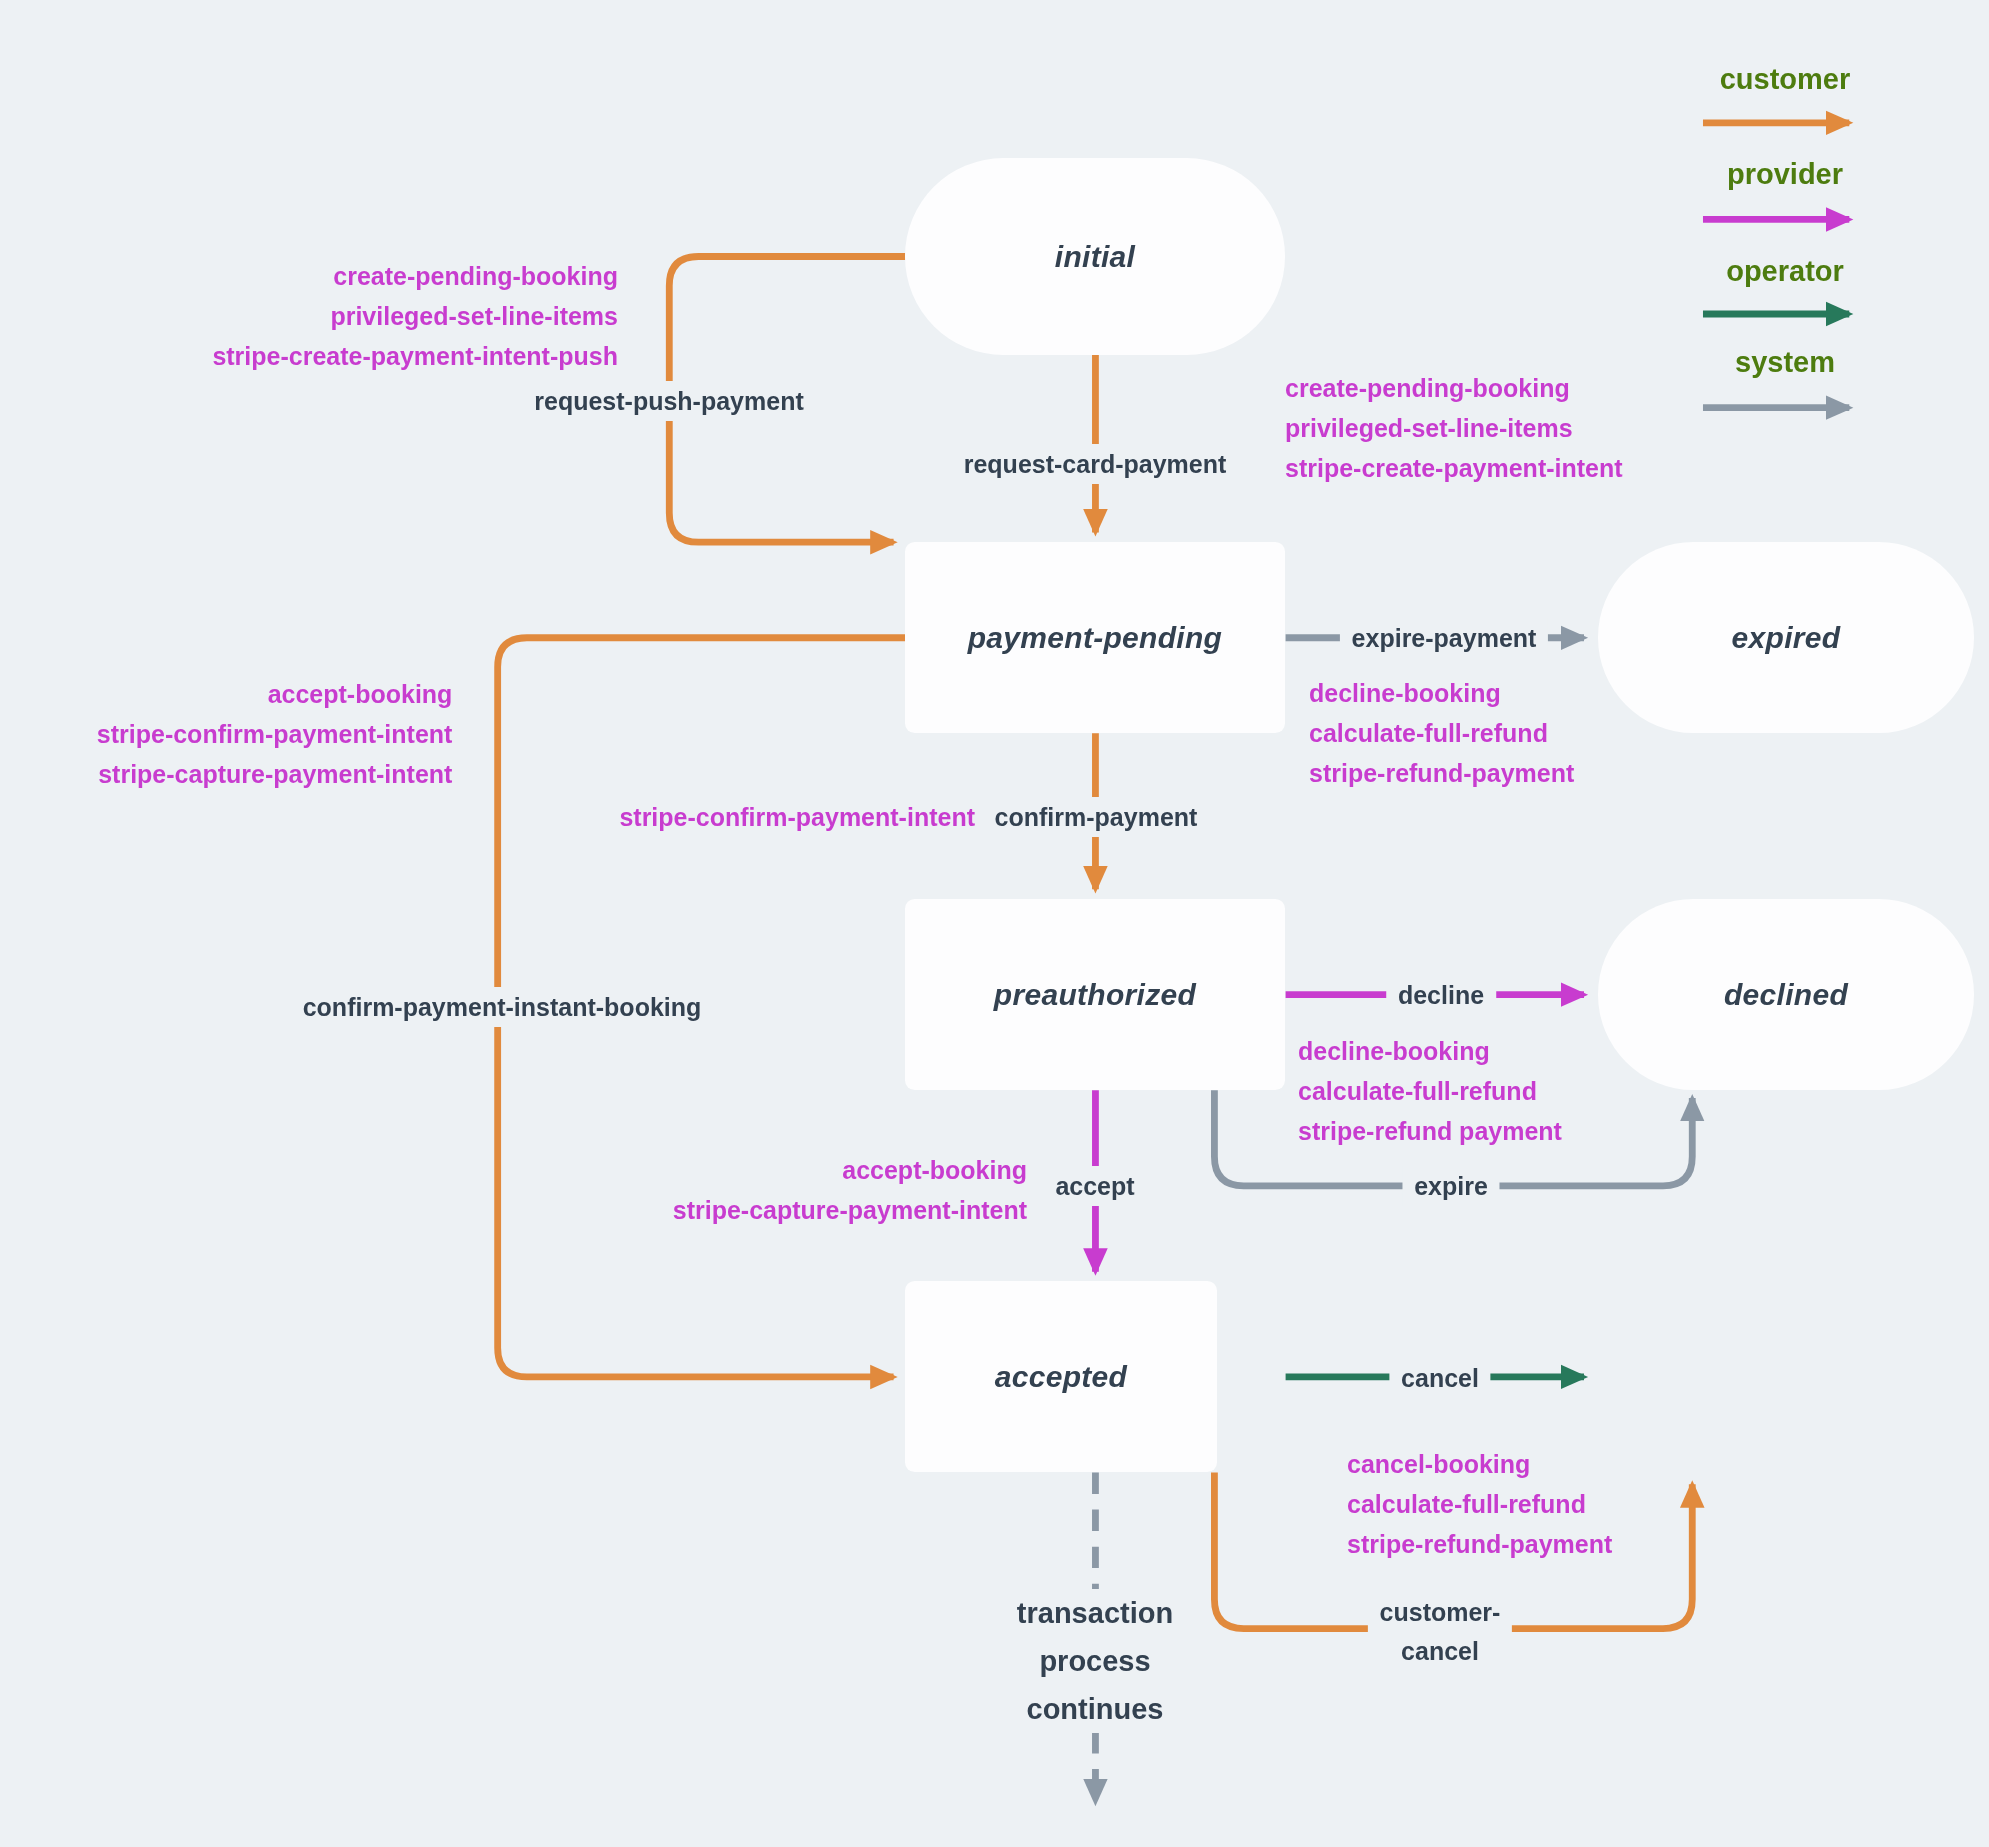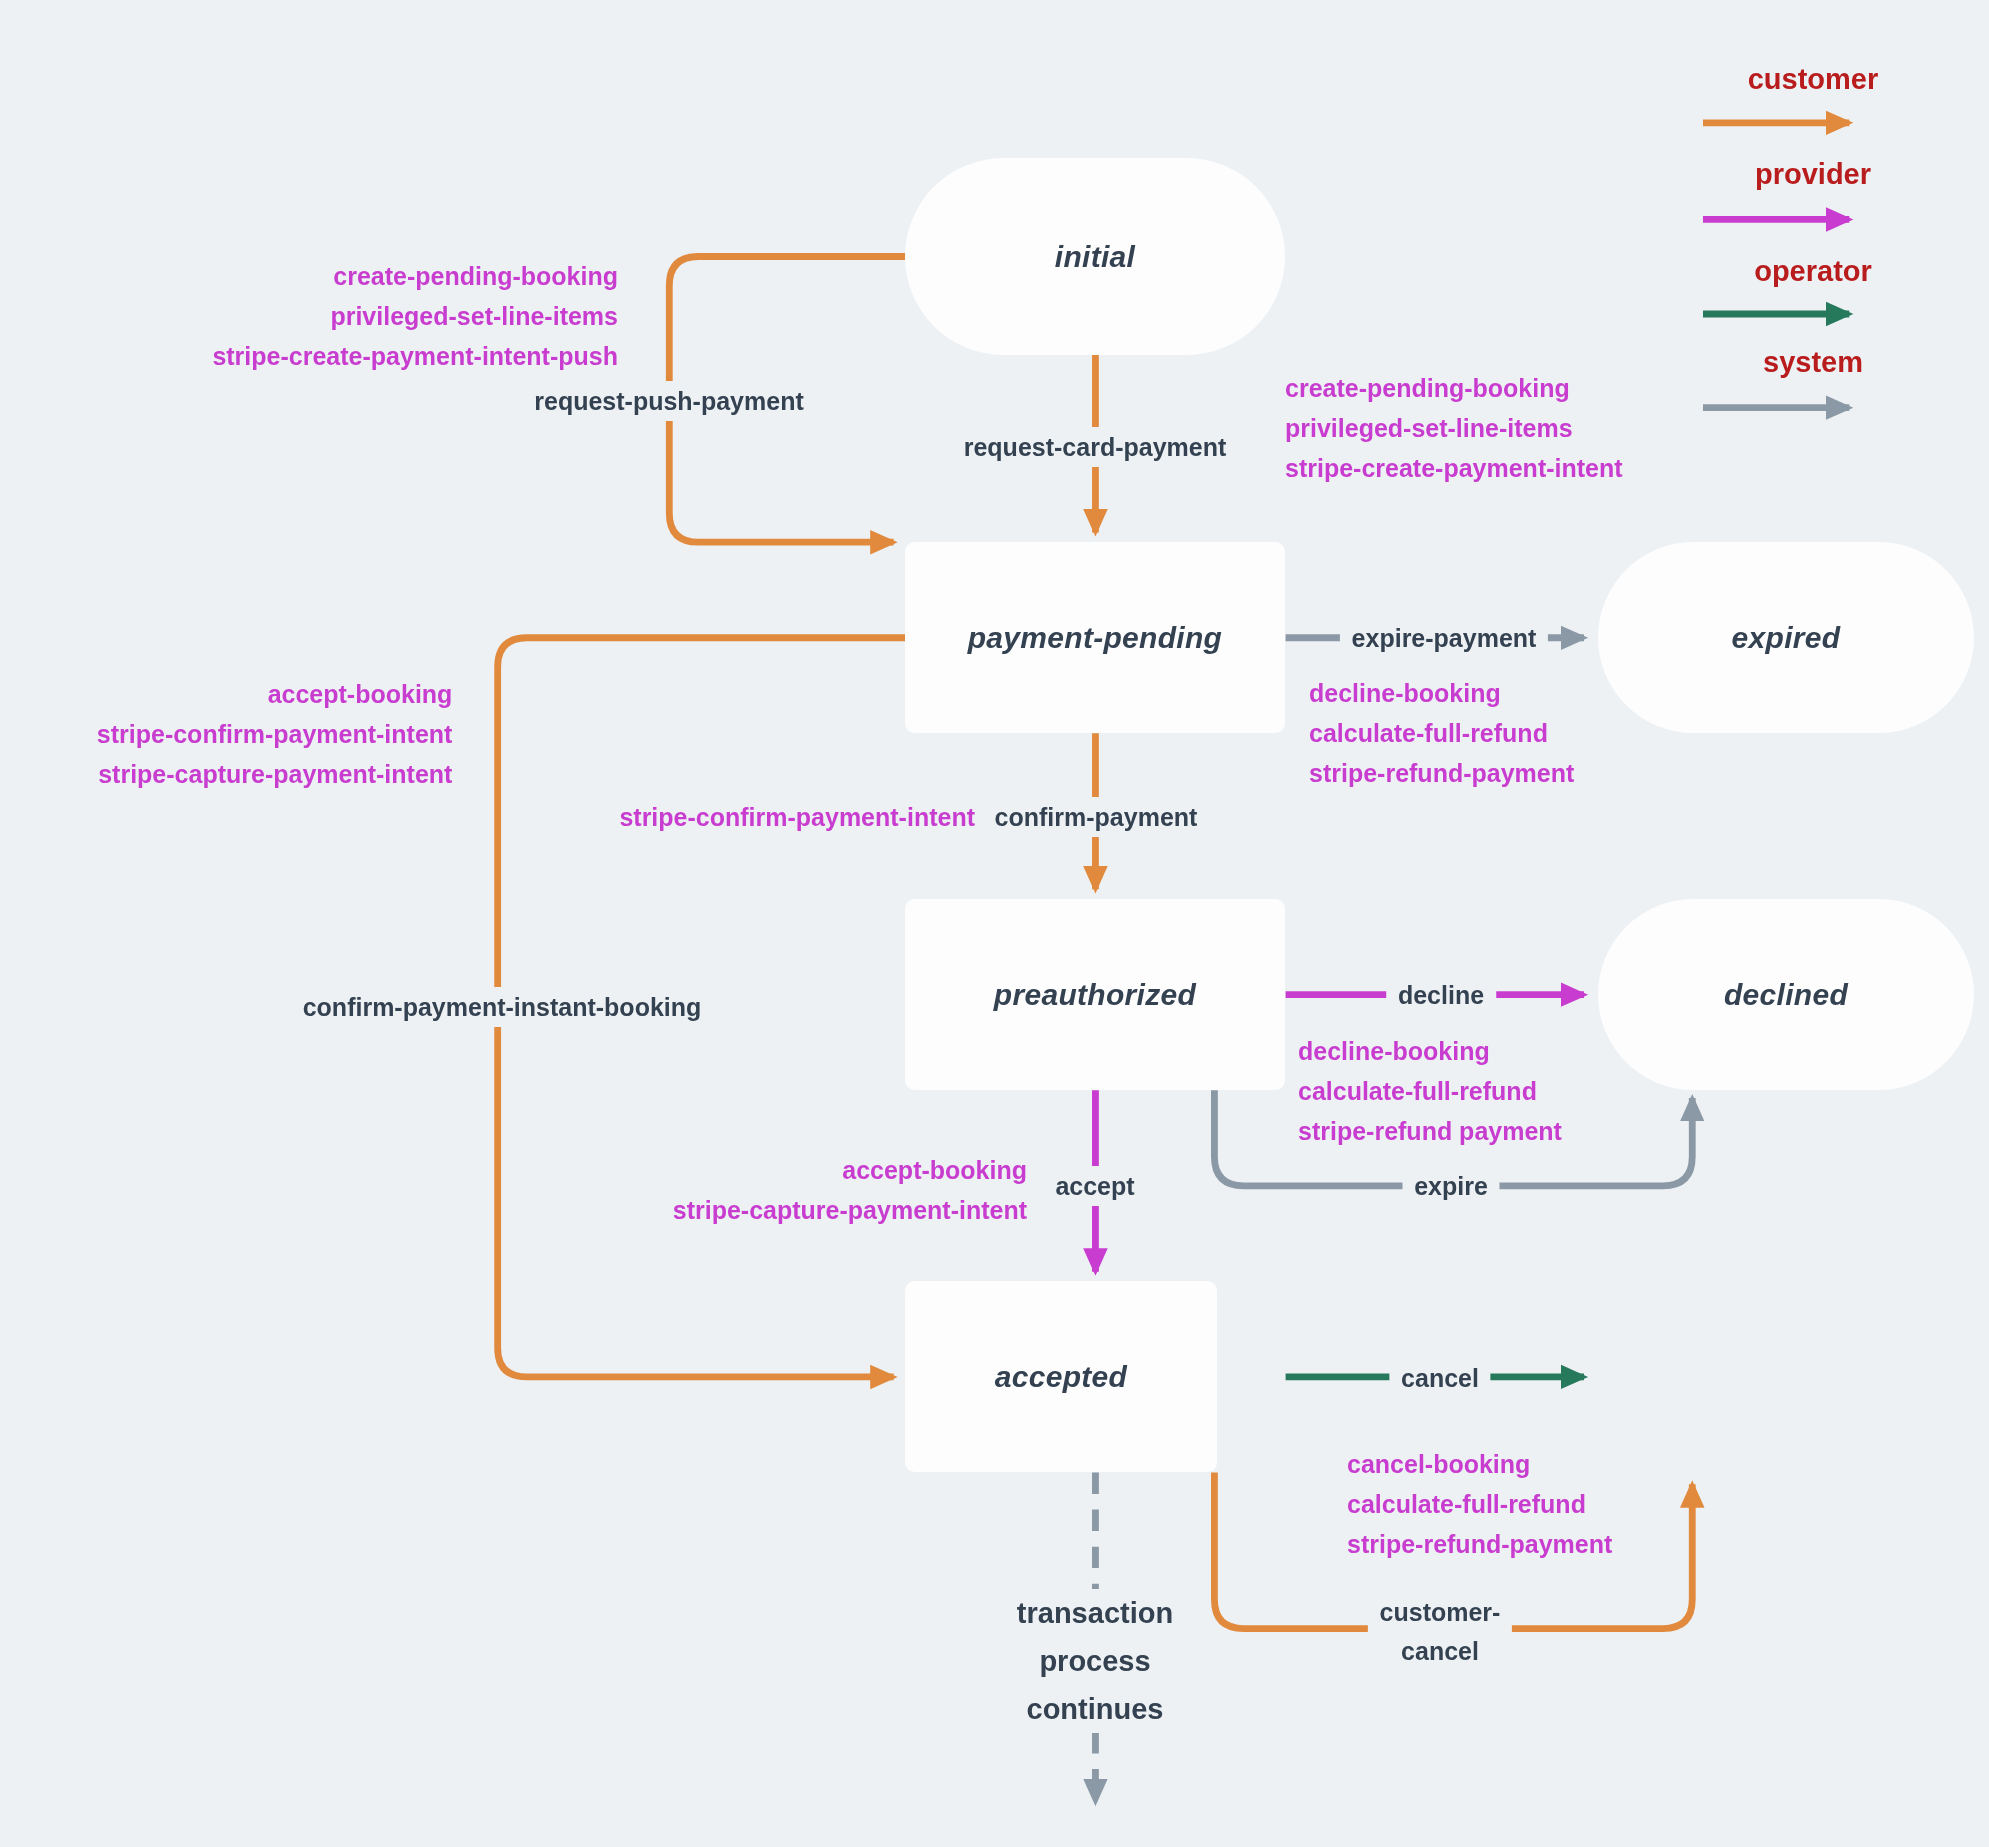--- a/index.html
+++ b/index.html
@@ -22,22 +22,22 @@
 
   .lbl { position:absolute; font-size:25px; font-weight:700; line-height:40px; white-space:nowrap; }
   .magenta { color:#c83ccf; }
   .dark { color:#334150; }
   .right { text-align:right; }
   .center { transform:translateX(-50%); text-align:center; }
   .on-line { background:#edf1f4; padding:0 11.7px; }
 
   .legend-label {
     position:absolute; transform:translateX(-50%);
-    font-size:29px; font-weight:700; color:#b91c1c;
-    line-height:39px; text-align:right; white-space:nowrap;margin-left:28px;
+    font-size:29px; font-weight:700; color:#4d7c0f;
+    line-height:39px; text-align:right; white-space:nowrap;
   }
 </style>
 </head>
 <body>
 
 <div class="canvas">
 
   <svg class="layer" width="1990" height="1847" viewBox="0 0 2040 1894" fill="none">
     <defs>
       <marker id="m-customer" viewBox="0 0 10 10" refX="8" refY="5" markerWidth="30" markerHeight="30" orient="auto" markerUnits="userSpaceOnUse">
@@ -106,21 +106,21 @@
     <span>accepted</span>
   </div>
 
   <div class="lbl magenta right" style="left:137px; top:256px; width:481px;">
     <div>create-pending-booking</div>
     <div>privileged-set-line-items</div>
     <div>stripe-create-payment-intent-push</div>
   </div>
   <div class="lbl dark center on-line" style="left:669px; top:381px;">request-push-payment</div>
 
-  <div class="lbl dark center on-line" style="left:1095px; top:427px;">request-card-payment</div>
+  <div class="lbl dark center on-line" style="left:1095px; top:444px;">request-card-payment</div>
   <div class="lbl magenta" style="left:1285px; top:368px;">
     <div>create-pending-booking</div>
     <div>privileged-set-line-items</div>
     <div>stripe-create-payment-intent</div>
   </div>
 
   <div class="lbl dark center on-line" style="left:1444px; top:618px;">expire-payment</div>
   <div class="lbl magenta" style="left:1309px; top:673px;">
     <div>decline-booking</div>
     <div>calculate-full-refund</div>

